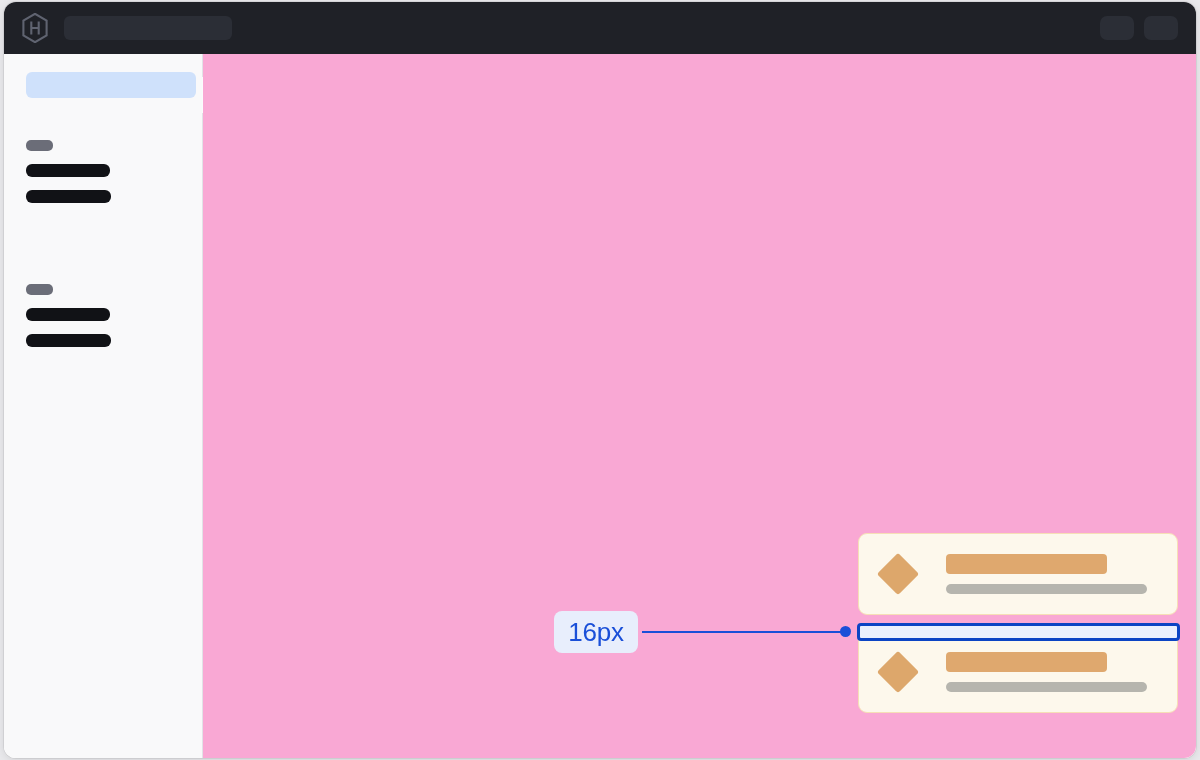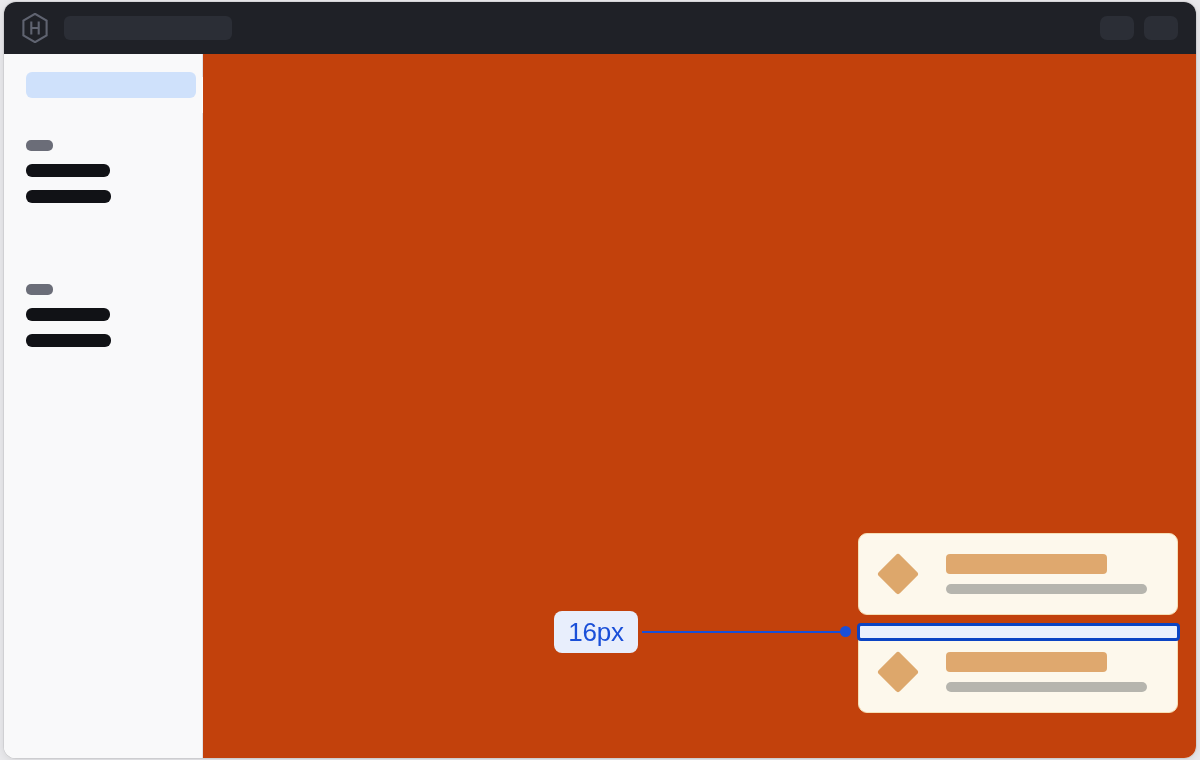--- a/index.html
+++ b/index.html
@@ -99,21 +99,21 @@
     border-radius: 6px;
     margin-top: 13px;
   }
   .sidebar-row.wide { width: 85px; }
 
   
   #canvas {
     position: absolute;
     left: 199px; top: 0;
     width: 993px; height: 704px;
-    background: #c2410c;
+    background: #f9a8d4;
   }
 
   
   #card-stack {
     position: absolute;
     left: 655px; top: 479px;
     width: 320px;
   }
   .content-card {
     width: 320px; height: 82px;

